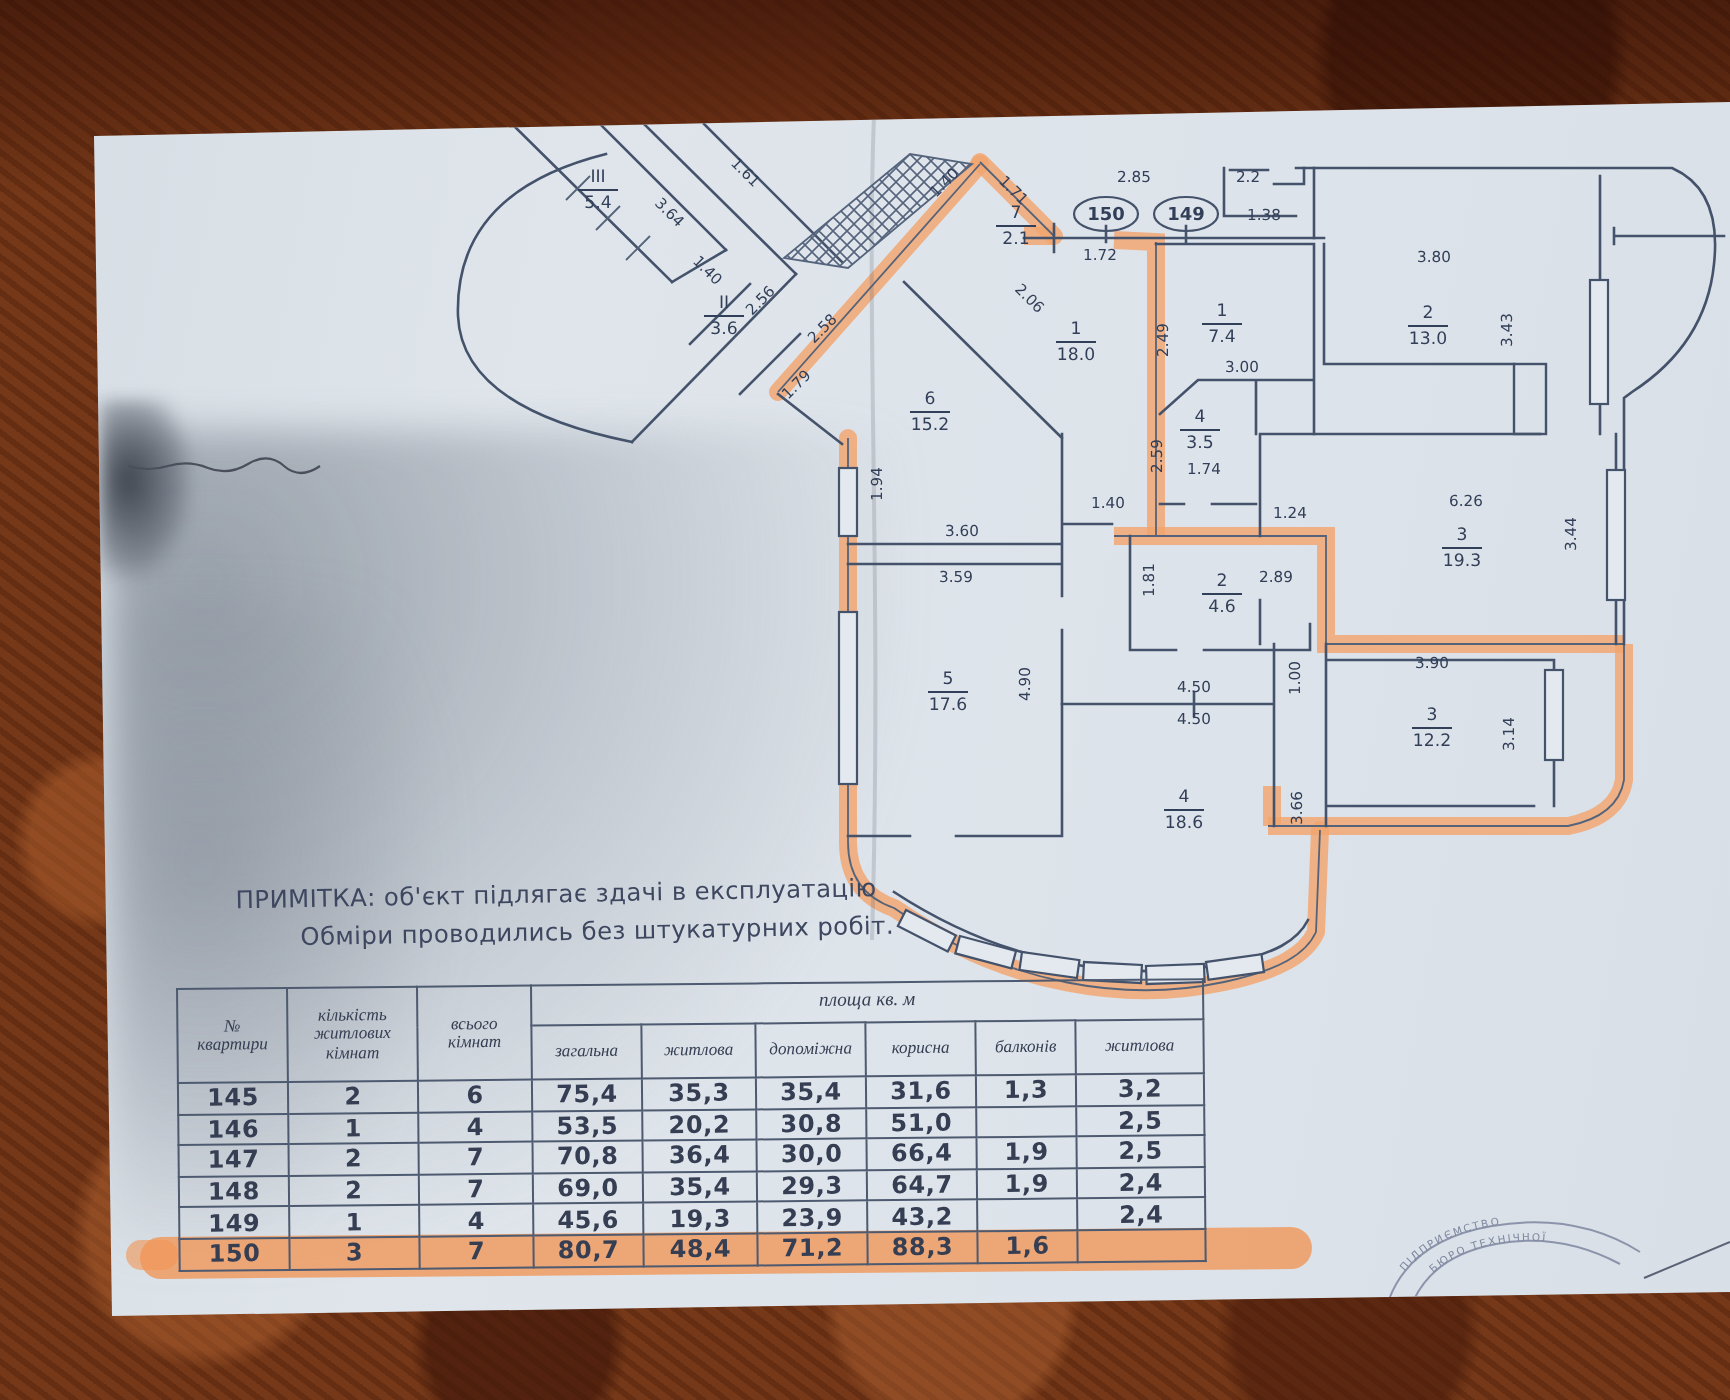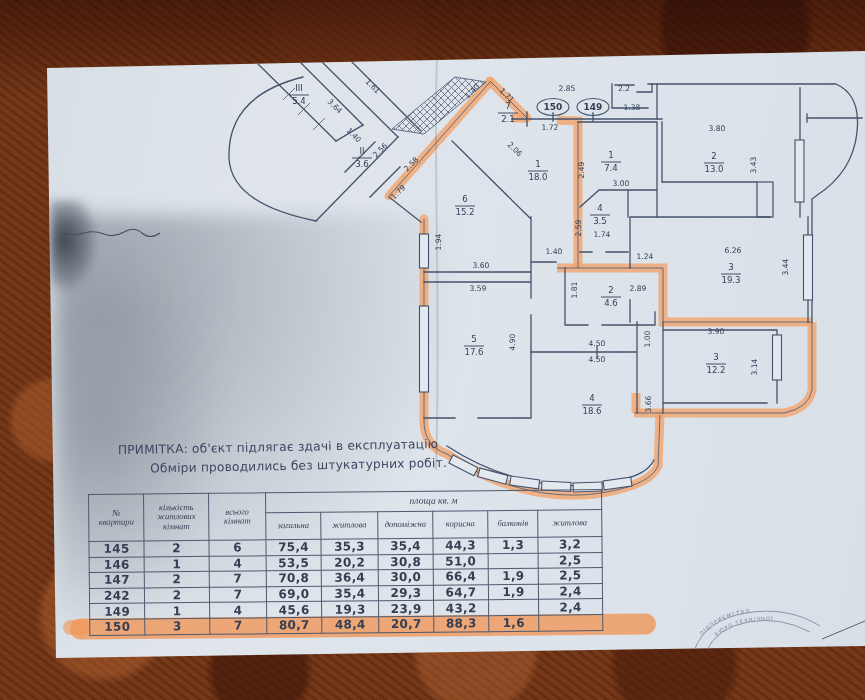--- a/index.html
+++ b/index.html
@@ -288,21 +288,21 @@
         </tr>
       </thead>
       <tbody id="apt-tbody">
           <tr>
             <td>145</td>
             <td>2</td>
             <td>6</td>
             <td>75,4</td>
             <td>35,3</td>
             <td>35,4</td>
-            <td>44,3</td>
+            <td>31,6</td>
             <td>1,3</td>
             <td>3,2</td>
           </tr>
           <tr>
             <td>146</td>
             <td>1</td>
             <td>4</td>
             <td>53,5</td>
             <td>20,2</td>
             <td>30,8</td>
@@ -315,21 +315,21 @@
             <td>2</td>
             <td>7</td>
             <td>70,8</td>
             <td>36,4</td>
             <td>30,0</td>
             <td>66,4</td>
             <td>1,9</td>
             <td>2,5</td>
           </tr>
           <tr>
-            <td>242</td>
+            <td>148</td>
             <td>2</td>
             <td>7</td>
             <td>69,0</td>
             <td>35,4</td>
             <td>29,3</td>
             <td>64,7</td>
             <td>1,9</td>
             <td>2,4</td>
           </tr>
           <tr>
@@ -342,21 +342,21 @@
             <td>43,2</td>
             <td></td>
             <td>2,4</td>
           </tr>
           <tr>
             <td>150</td>
             <td>3</td>
             <td>7</td>
             <td>80,7</td>
             <td>48,4</td>
-            <td>20,7</td>
+            <td>71,2</td>
             <td>88,3</td>
             <td>1,6</td>
             <td></td>
           </tr>
         </tbody>
     </table>
   </div>
 </div>
 
 </body></html>

